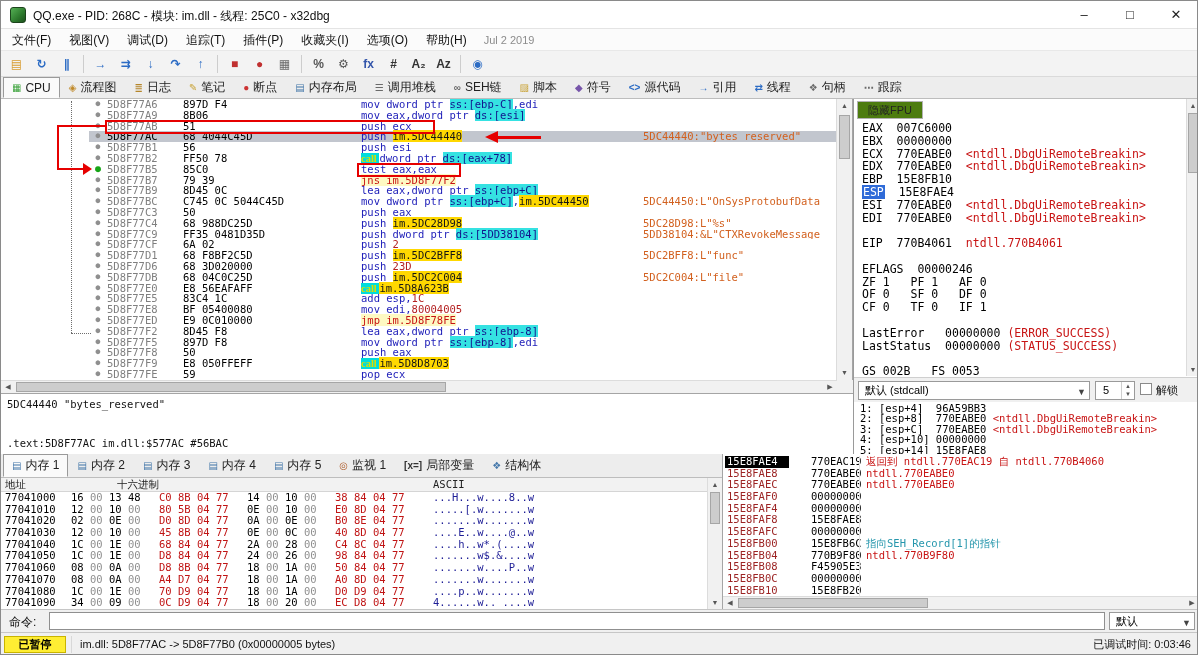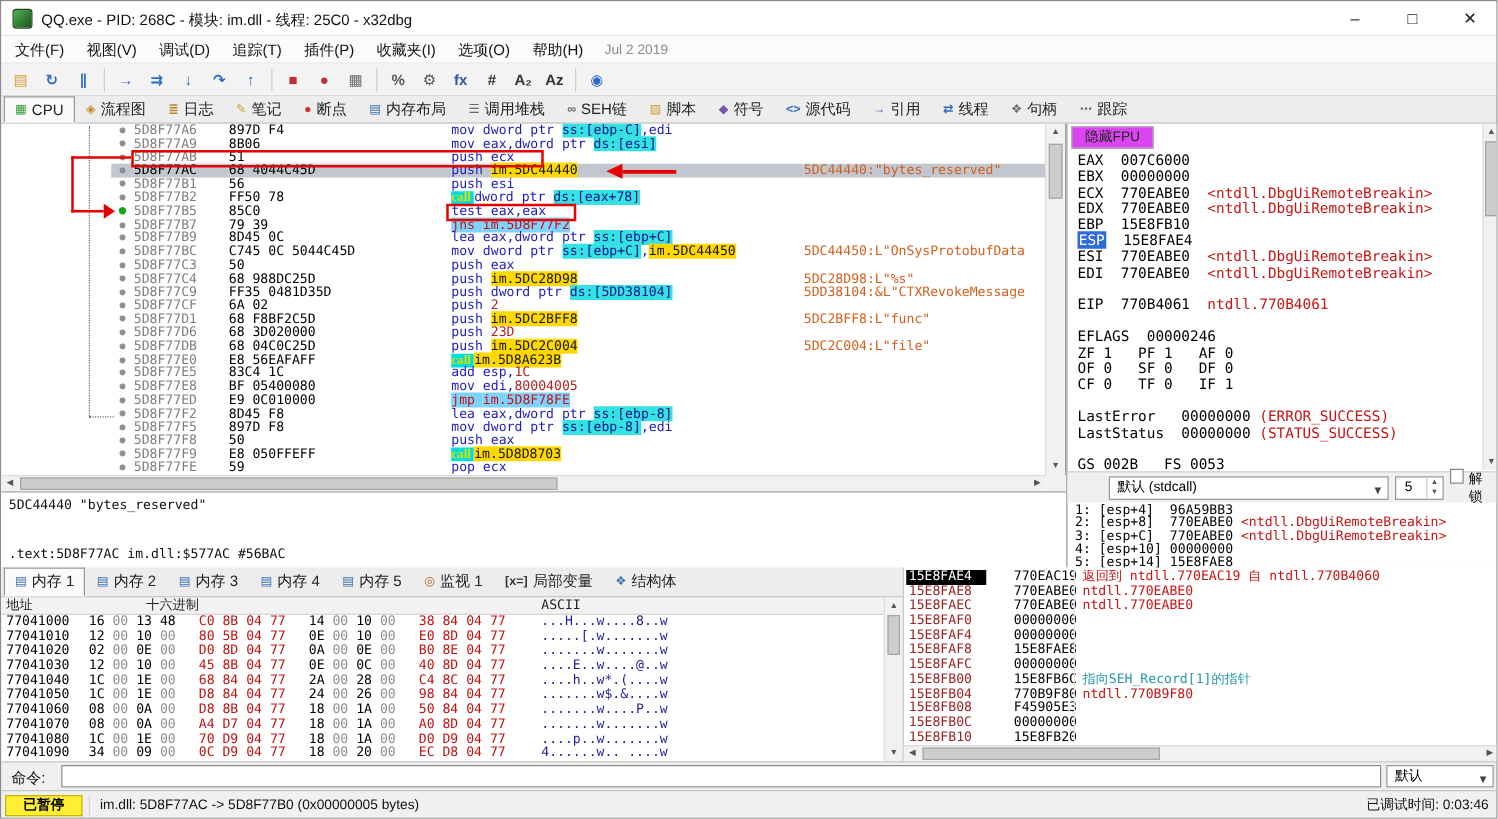--- a/index.html
+++ b/index.html
@@ -41,21 +41,21 @@
   .dgut { width:88px; flex:none; }
   .ddot { width:18px; flex:none; text-align:center; color:#8f8f8f; font-size:8px; }
   .ddot.green { color:#17a517; font-size:10px; }
   .daddr { width:76px; flex:none; color:#7f7f7f; }
   .dbytes { width:178px; flex:none; color:#000; }
   .dinstr { width:282px; flex:none; }
   .dcomment { flex:1; color:#d2601e; overflow:hidden; }
   .si { color:#1c1cb8; }
   .sm { background:#35e2e2; color:#12128c; }
   .sa { background:#ffd800; color:#151515; }
-  .sj { background:#7dd3fc; color:#c81414; }
+  .sj { background:#fef9c3; color:#c81414; }
   .sc { background:#00dcdc; color:#dede00; font-weight:bold;font-family:Liberation Serif, serif; }
   .sn { color:#b42222; }
   .drow.sel > span:not(.dgut) { background:#c2c6ce; }
   .drow.sel .daddr { color:#000; }
 
   
   .ann { position:absolute; z-index:6; pointer-events:none; }
   .ann-box1 { left:104px; top:21px; width:330px; height:14px; border:2px solid #e60000; }
   .ann-box2 { left:356px; top:64px; width:104px; height:14px; border:2px solid #e60000; }
   .ann-l1 { left:56px; top:26px; width:48px; height:2px; background:#e60000; }
@@ -82,35 +82,35 @@
   .corner { position:absolute; left:836px; top:281px; width:16px; height:13px; background:#f1f1f1; }
 
   
   .infobox { position:absolute; left:0; top:294px; width:852px; height:61px; background:#fff; border-top:1px solid #a5a5a5;
              font-family:"DejaVu Sans Mono","Liberation Mono",monospace; font-size:10.5px; color:#111; }
   .infobox .l1 { position:absolute; left:6px; top:4px; white-space:pre; }
   .infobox .l2 { position:absolute; left:6px; bottom:5px; white-space:pre; }
 
   
   .regs { position:absolute; left:852px; top:0; width:346px; height:355px; background:#fff; }
-  .fpu { position:absolute; left:3px; top:2px; height:18px; padding:0 10px; border:1px solid #b2b2b2; background:#d946ef; font-size:11px; line-height:16px; color:#222; }
+  .fpu { position:absolute; left:3px; top:2px; height:18px; padding:0 10px; border:1px solid #b2b2b2; background:#4d7c0f; font-size:11px; line-height:16px; color:#222; }
   #reg-lines { position:absolute; left:8px; top:23px; width:322px; font-family:"DejaVu Sans Mono","Liberation Mono",monospace; font-size:11.5px; line-height:12.8px; white-space:pre; color:#000; }
   .regline { height:12.8px; }
   .seg-r { color:#000; }
   .seg-red { color:#c81414; }
   .seg-csp { background:#2f6bd8; color:#fff; padding:0 1px; }
   .regvscroll { right:0; top:0; width:13px; height:277px; border-left:1px solid #dcdcdc; }
   .regvscroll .sb-thumb { left:1px; top:14px; width:10px; height:60px; }
   .regvscroll .up { top:0; left:0; width:12px; height:13px; line-height:13px; }
   .regvscroll .down { bottom:0; left:0; width:12px; height:13px; line-height:13px; }
 
   .convrow { position:absolute; left:0; top:278px; width:346px; height:25px; background:#f0f0f0; border-top:1px solid #cfcfcf; display:flex; align-items:center; padding:0 4px; gap:5px; }
   .combo { position:relative; height:19px; border:1px solid #9a9a9a; background:#fff; font-size:11px; line-height:17px; padding:0 16px 0 6px; white-space:nowrap; }
   .combo .caret { position:absolute; right:3px; top:2px; font-size:9px; color:#444; }
-  .conv-combo { width:232px;margin-left:29px; }
+  .conv-combo { width:232px; }
   .spinbox { position:relative; width:40px; height:19px; border:1px solid #9a9a9a; background:#fff; font-size:11px; line-height:17px; padding-left:7px; }
   .spinarrows { position:absolute; right:0; top:0; width:13px; height:17px; border-left:1px solid #cfcfcf; font-size:6px; color:#555; text-align:center; line-height:8px; }
   .chkwrap { display:flex; }
   .chkbox { width:12px; height:12px; border:1px solid #8a8a8a; background:#fff; }
   .chklabel { font-size:11px; margin-left:4px; color:#111; }
 
   #args-lines { position:absolute; left:6px; top:304px; width:334px; font-family:"DejaVu Sans Mono","Liberation Mono",monospace; font-size:10.5px; line-height:10.4px; white-space:pre; }
   .argline { height:10.4px; }
 
   

